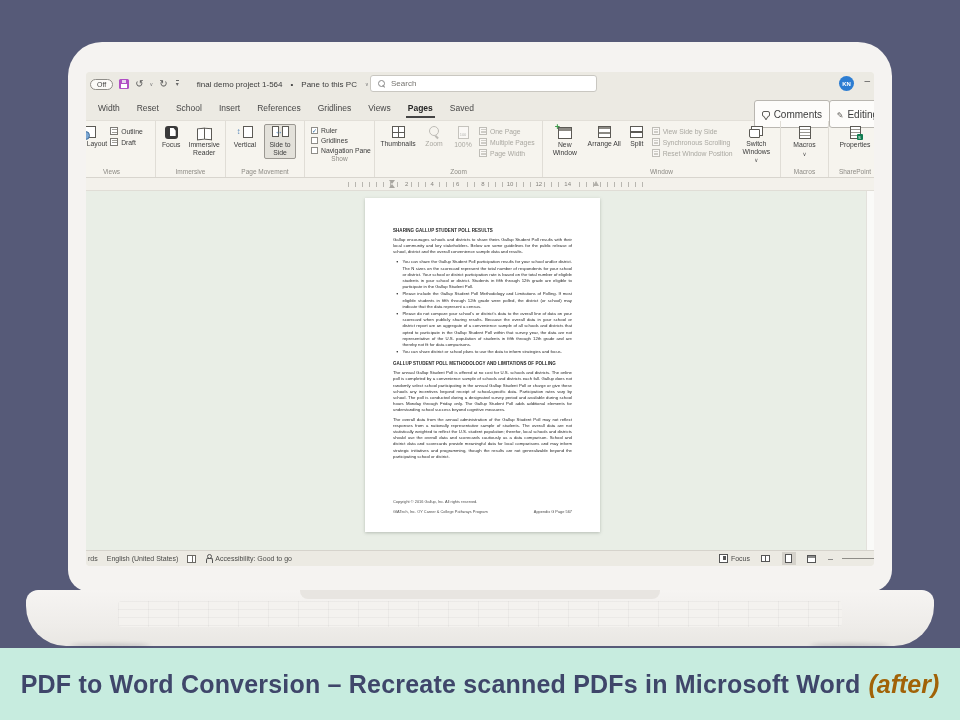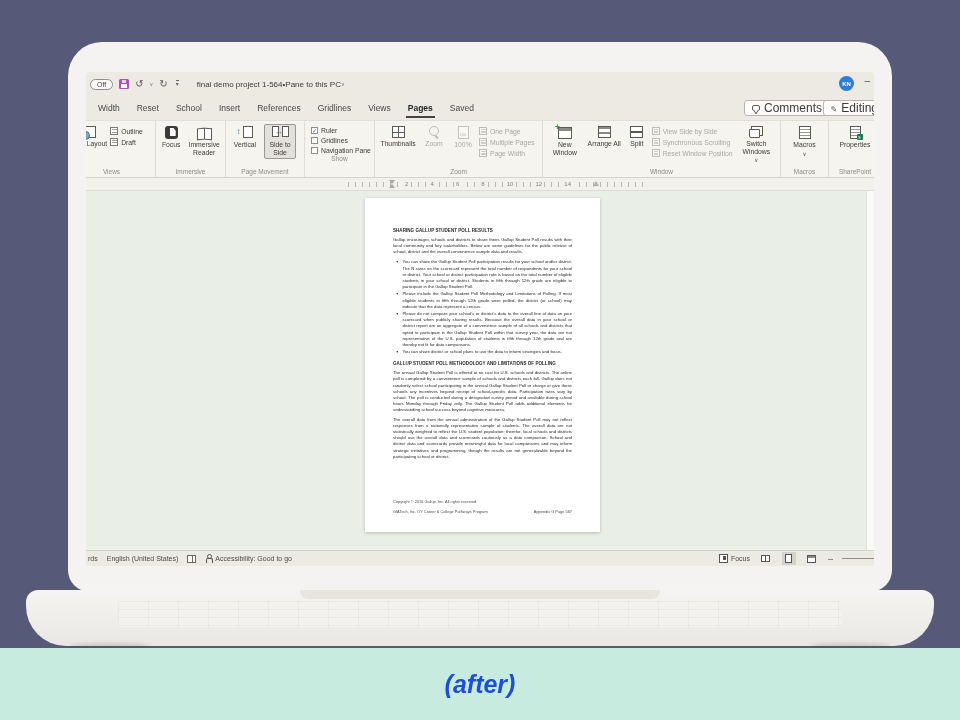--- a/index.html
+++ b/index.html
@@ -21,54 +21,54 @@
       repeating-linear-gradient(180deg, rgba(0,0,0,0.035) 0 1.5px, transparent 1.5px 8px),
       #f4f2ef; }
   .foot-shadow { position:absolute; top:644px; height:4px; background:rgba(60,60,80,0.25); border-radius:50%; filter:blur(2px); }
   .foot-shadow.left { left:70px; width:80px; }
   .foot-shadow.right { left:810px; width:80px; }
 
   
   .caption-band { position:absolute; left:0; top:648px; width:960px; height:72px; background:#c7ecdf;
     display:flex; align-items:center; justify-content:center; gap:8px; }
   .caption-main { font-size:25px; font-weight:bold; color:#3f466a; letter-spacing:0.2px; }
-  .caption-suffix { font-size:25px; font-weight:bold; font-style:italic; color:#1d4ed8;text-align:center; }
+  .caption-suffix { font-size:25px; font-weight:bold; font-style:italic; color:#a16207;text-align:center; }
 
   
   .titlebar { height:24px; background:#eceae3; display:flex; align-items:center; padding:0 6px; gap:6px; position:relative; flex:none; }
   .pill { border:1px solid #8f8d88; border-radius:8px; font-size:7px; padding:1px 6px; color:#444; background:#fbfaf8; margin-left:-2px; }
   .save-icon { width:10px; height:10px; background:#b14fc5; border-radius:1.5px; position:relative; }
   .save-icon::before { content:""; position:absolute; left:2px; bottom:1px; width:6px; height:4px; background:#fff; }
   .save-icon::after { content:""; position:absolute; left:3px; top:1px; width:4px; height:2.5px; background:#e6d4ec; }
   .qat-glyph { font-size:10px; color:#5a5a5a; line-height:1; }
   .undo-icon::before { content:"↺"; }
   .redo-icon::before { content:"↻"; }
   .tiny-caret { font-size:5px; color:#777; }
   .tiny-caret::before { content:"∨"; }
   .qat-custom { font-size:6px; color:#666; border-top:1px solid #666; line-height:1.1; margin-left:2px; }
   .qat-custom::before { content:"▾"; }
-  .doc-title-area { display:flex; align-items:center; gap:0; font-size:8px; color:#3b3b3b; margin-left:12px; white-space:nowrap; }
+  .doc-title-area { display:flex; align-items:center; gap:8px; font-size:8px; color:#3b3b3b; margin-left:12px; white-space:nowrap; }
   .search-box { position:absolute; left:284px; top:3px; width:227px; height:17px; background:#fff;
     border:1px solid #c9c7c1; border-radius:3px; display:flex; align-items:center; gap:6px; padding:0 7px; }
   .mag { width:7px; height:7px; position:relative; flex:none; }
   .mag::before { content:""; position:absolute; left:0; top:0; width:5px; height:5px; border:1px solid #8a8a8a; border-radius:50%; }
   .mag::after { content:""; position:absolute; left:5px; top:5px; width:3px; height:1px; background:#8a8a8a; transform:rotate(45deg); transform-origin:0 0; }
   .search-text { font-size:8px; color:#767470; }
   .avatar { position:absolute; right:20px; top:4px; width:15px; height:15px; border-radius:50%; background:#2d7dd2;
     color:#fff; font-size:6px; font-weight:bold; display:flex; align-items:center; justify-content:center; }
   .win-min { position:absolute; right:4px; top:3px; font-size:10px; color:#555; }
 
   
   .tabrow { height:24px; background:#eceae3; display:flex; align-items:stretch; padding-left:12px; gap:17px;
     font-size:8.5px; color:#474747; position:relative; flex:none; }
   .tab { display:flex; align-items:center; position:relative; cursor:default; white-space:nowrap; }
   .tab.active { color:#262626; font-weight:bold; }
   .tab.active::after { content:""; position:absolute; left:-2px; right:-2px; bottom:2px; height:2px; background:#444; }
-  .pill-btn { position:absolute; top:4px; height:16px; border:1px solid #b9b6b0; border-radius:3px; background:#fdfcfa;
-    font-size:12px; color:#3b3b3b; display:flex; align-items:center; gap:4px; padding:0 7px; white-space:nowrap; }
+  .pill-btn { position:absolute; top:4px; height:28px; border:1px solid #b9b6b0; border-radius:3px; background:#fdfcfa;
+    font-size:10px; color:#3b3b3b; display:flex; align-items:center; gap:4px; padding:0 7px; white-space:nowrap; }
   .pill-btn.comments { right:44px; }
   .pill-btn.editing { right:-12px; }
   .bubble-icon { width:8px; height:6px; border:1px solid #5f5d58; border-radius:2px; position:relative; }
   .bubble-icon::after { content:""; position:absolute; left:1px; bottom:-2.5px; width:3px; height:3px; background:#fdfcfa;
     border-left:1px solid #5f5d58; border-bottom:1px solid #5f5d58; transform:rotate(-45deg) skew(-10deg,-10deg); }
   .pencil-icon::before { content:"✎"; font-size:8px; color:#5f5d58; }
 
   
   .ribbon { height:58px; background:#f6f4ee; border-top:1px solid #e2dfd8; border-bottom:1px solid #d8d5ce;
     display:flex; flex:none; overflow:hidden; }
@@ -199,20 +199,24 @@
       <span class="qat-glyph undo-icon"></span>
       <span class="tiny-caret"></span>
       <span class="qat-glyph redo-icon"></span>
       <span class="qat-custom"></span>
       <span class="doc-title-area">
         <span>final demo project 1-564</span>
         <span>•</span>
         <span>Pane to this PC</span>
         <span class="tiny-caret"></span>
       </span>
+      <div class="search-box">
+        <span class="mag"></span>
+        <span class="search-text">Search</span>
+      </div>
       <span class="avatar">KN</span>
       <span class="win-min">–</span>
     </div>
 
     <div class="tabrow">
       <span class="tab">Width</span>
       <span class="tab">Reset</span>
       <span class="tab">School</span>
       <span class="tab">Insert</span>
       <span class="tab">References</span>
@@ -465,16 +469,17 @@
     </div>
   </div>
 
   <div class="laptop-base"></div>
   <div class="hinge"></div>
   <div class="keyboard"></div>
   <div class="foot-shadow left"></div>
   <div class="foot-shadow right"></div>
 
   <div class="caption-band">
+    <span class="caption-main">PDF to Word Conversion – Recreate scanned PDFs in Microsoft Word</span>
     <span class="caption-suffix">(after)</span>
   </div>
 
 </div>
 
 </body></html>

